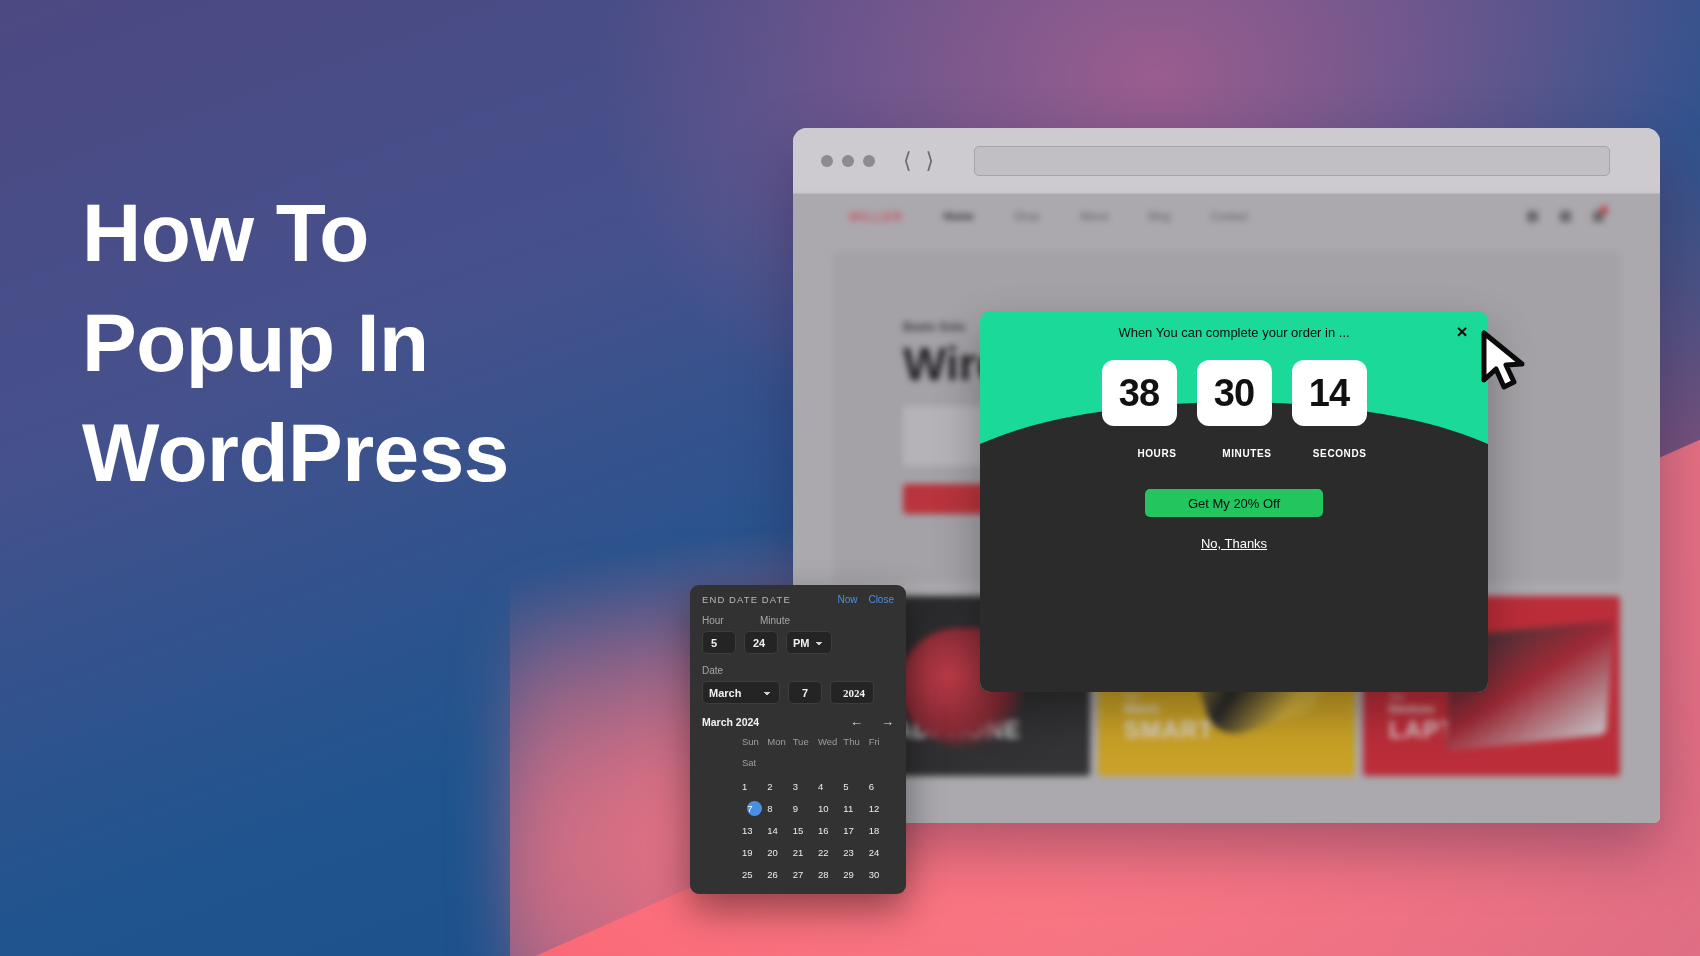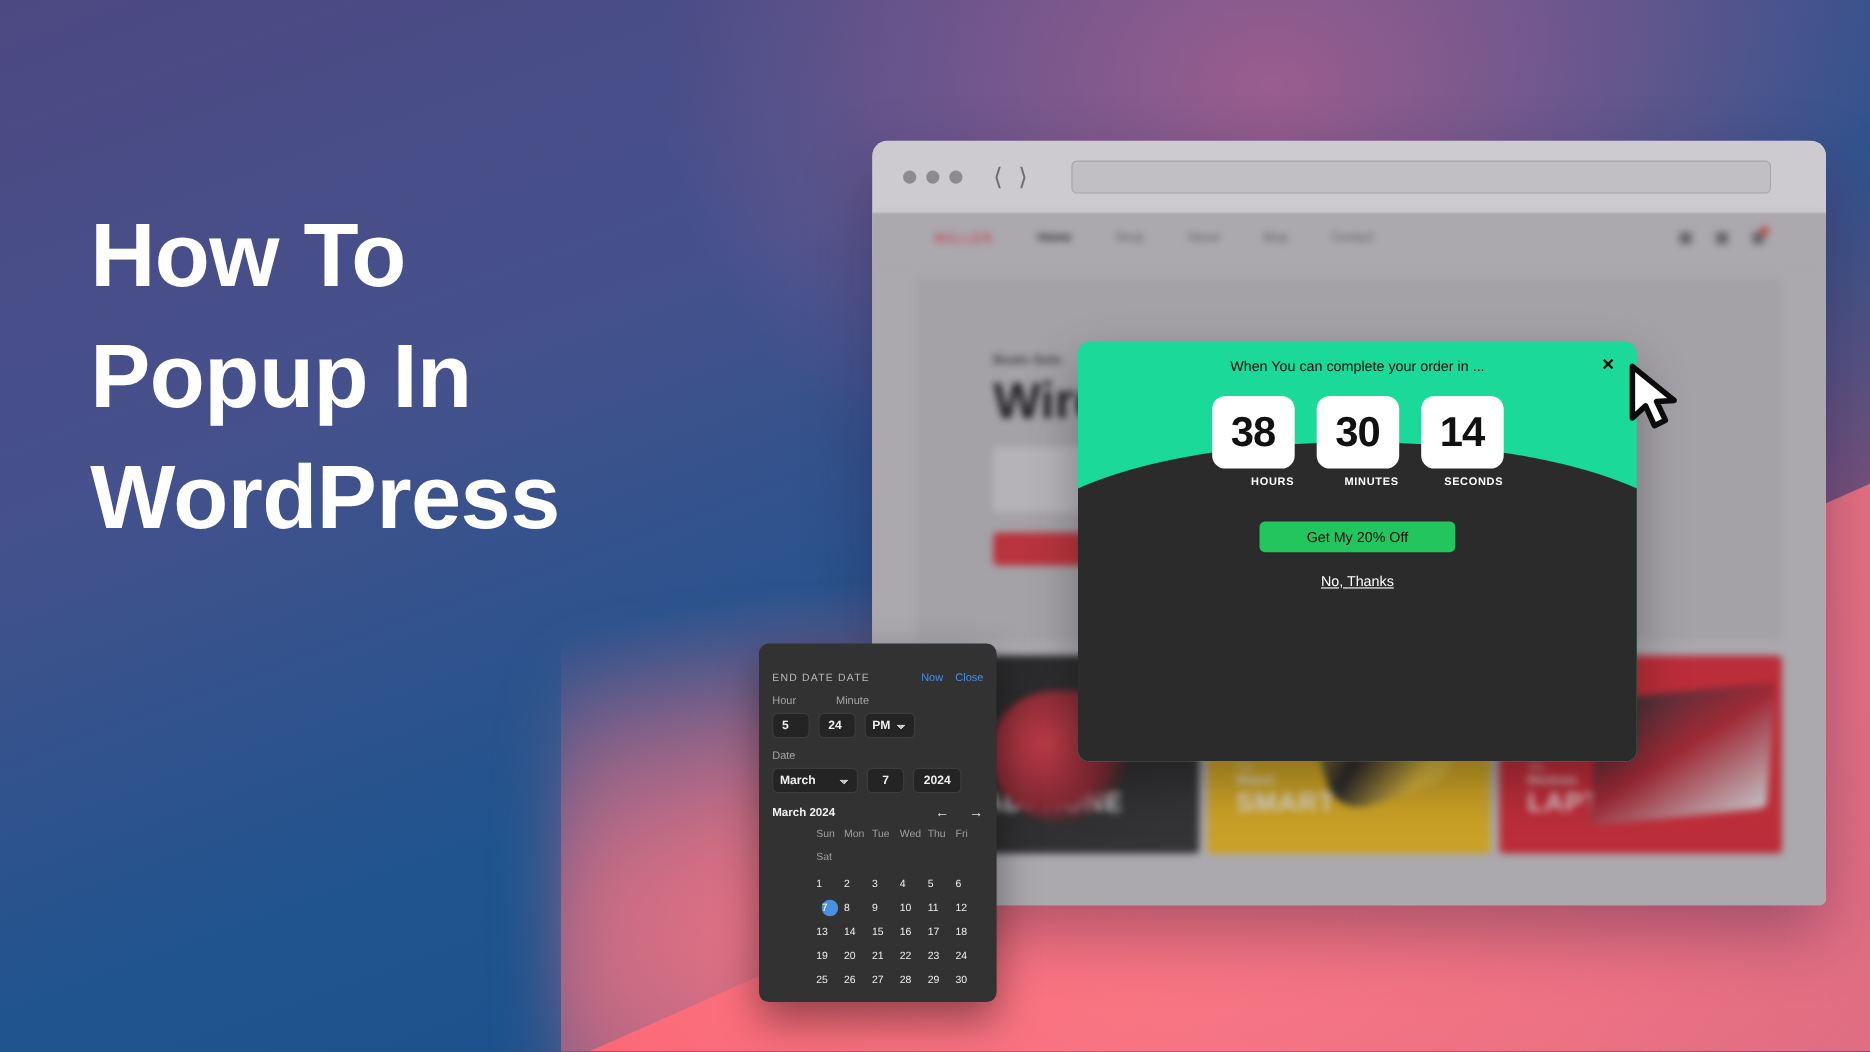--- a/index.html
+++ b/index.html
@@ -143,57 +143,57 @@
     position:relative; z-index:4; margin-top:20px;
     display:flex; justify-content:center; gap:20px;
   }
   .timer { width:75px; text-align:right; }
   .timer-box {
     height:66px; background:#fff; border-radius:12px;
     display:flex; align-items:center; justify-content:center;
     color:#111; font-size:38px; font-weight:800; letter-spacing:-1px;
   }
   .timer-lbl {
-    margin-top:7px; color:#fff; font-size:10px; font-weight:800; letter-spacing:.6px;
+    margin-top:22px; color:#fff; font-size:10px; font-weight:800; letter-spacing:.6px;
   }
   #popup-cta {
     position:relative; z-index:4; display:block; margin:30px auto 0;
     width:178px; height:28px; background:#22c55e; border:none; border-radius:5px;
     color:#0e0e0e; font-size:13px; font-family:inherit; cursor:pointer;
   }
   #popup-decline {
     position:relative; z-index:4; display:block; margin:19px auto 0;
     text-align:center; color:#fff; font-size:13px; text-decoration:underline; cursor:pointer;
   }
 
   
   #cursor { position:absolute; left:1478px; top:330px; width:52px; height:62px; z-index:30; }
 
   
   #picker {
     position:absolute; left:690px; top:585px; width:216px;
-    background:#323232; border-radius:9px; padding:26px 12px 12px;
+    background:#323232; border-radius:9px; padding:9px 12px 12px;
     box-shadow:0 16px 38px rgba(0,0,0,.42);
     color:#e8e8e8; font-size:11px; z-index:25;
   }
   .pk-head { display:flex; align-items:center; margin-bottom:10px; }
   .pk-title { font-size:9.5px; letter-spacing:1.1px; color:#b9b9b9; }
   .pk-actions { margin-left:auto; display:flex; gap:11px; }
   .pk-link { color:#4a90e2; font-size:10px; cursor:pointer; }
   .pk-lbl { color:#a6a6a6; font-size:10px; margin-bottom:5px; }
   .pk-row { display:flex; gap:8px; align-items:center; }
   .pk-in {
     background:#242424; border:1px solid #3d3d3d; border-radius:5px;
     color:#f0f0f0; font-family:inherit; font-size:11px; font-weight:700;
     height:23px; padding:0 8px; outline:none;
   }
   .pk-in.hour { width:34px; }
   .pk-in.min { width:34px; }
   .pk-in.day { width:34px; text-align:center; }
-  .pk-in.year { width:44px; text-align:center; }
+  .pk-in.year { width:44px; text-align:right;font-family:Liberation Serif, serif; }
   .pk-sel {
     background:#242424; border:1px solid #3d3d3d; border-radius:5px;
     color:#f0f0f0; font-family:inherit; font-size:11px; font-weight:700;
     height:23px; padding:0 6px; outline:none; cursor:pointer;
     -webkit-appearance:none; appearance:none;
     background-image:linear-gradient(45deg,transparent 50%,#cfcfcf 50%),linear-gradient(135deg,#cfcfcf 50%,transparent 50%);
     background-position:calc(100% - 12px) 10px, calc(100% - 8px) 10px;
     background-size:4px 4px,4px 4px; background-repeat:no-repeat;
   }
   .pk-sel.ampm { width:46px; }

